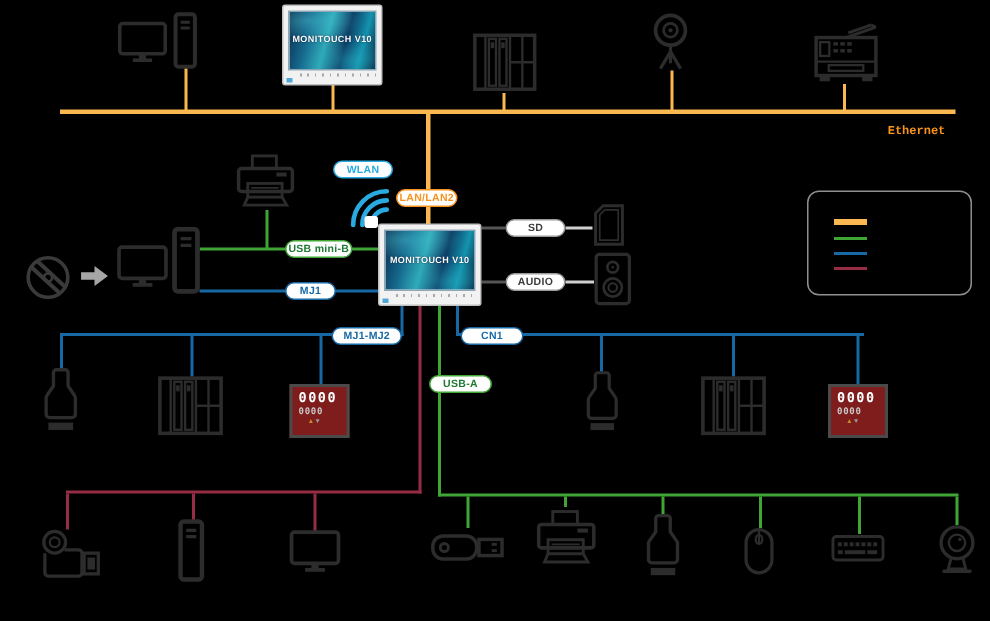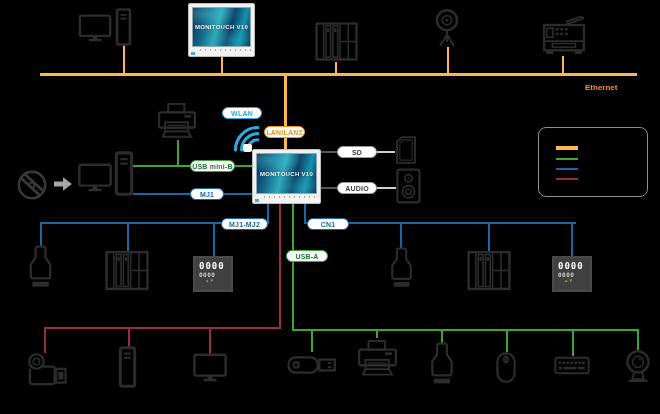--- a/index.html
+++ b/index.html
@@ -9,37 +9,37 @@
   .ic{position:absolute;z-index:2;color:#2C2C2C;}
   .ic.bright{color:#3A3A3A;}
   .pill{position:absolute;z-index:3;background:#FFF;border-radius:7px;box-sizing:border-box;
         display:flex;align-items:center;justify-content:center;
         font-size:7px;font-weight:bold;letter-spacing:.2px;line-height:1;}
   .p-lblue{border:1.5px solid #29ABE2;color:#29ABE2;}
   .p-orange{border:1.5px solid #F7931E;color:#F7931E;}
   .p-green{border:1.5px solid #3FA535;color:#1E7A32;}
   .p-blue{border:1.5px solid #1769A5;color:#1769A5;}
   .p-gray{border:1.5px solid #9B9B9B;color:#3D3D3D;}
-  .eth-label{position:absolute;left:585px;top:83px;width:52px;text-align:left;
-             color:#F7931E;font-size:8px;font-weight:bold;z-index:3;}
+  .eth-label{position:absolute;left:585px;top:83px;width:52px;text-align:center;
+             color:#F7931E;font-size:8px;font-weight:bold;z-index:3;font-family:Liberation Mono, monospace;}
   .hmi{position:absolute;z-index:4;background:#F2F2F2;border:1px solid #BFBFBF;border-radius:2px;
        box-sizing:border-box;padding:3px 3px 2px 3px;}
   .hmi .screen{position:relative;width:100%;height:calc(100% - 7px);border:1px solid #8FA8B8;box-sizing:border-box;
        display:flex;align-items:center;justify-content:center;
        background:
          radial-gradient(120% 60% at 20% 15%, rgba(90,225,235,.35), transparent 55%),
          radial-gradient(110% 55% at 75% 85%, rgba(45,185,205,.35), transparent 55%),
          linear-gradient(105deg,#0A2C4C 0%,#15688C 24%,#2FA9B8 44%,#0D3E66 64%,#1493AE 82%,#072540 100%);}
   .hmi-title{color:#FFF;font-size:6px;font-weight:bold;letter-spacing:.3px;white-space:nowrap;
              text-shadow:0 0 1px #013;}
   .hmi .btnrow{height:2px;margin-top:2px;margin-left:8px;
        background:repeating-linear-gradient(90deg,#A9A9A9 0 1px,transparent 1px 5px);}
   .hmi .logo{position:absolute;left:2px;bottom:1px;width:4px;height:3px;background:#4FA8D8;}
   .wifi-box{position:absolute;left:243px;top:144px;width:9px;height:8px;background:#FFF;border-radius:2px;z-index:3;}
-  .ctrl{position:absolute;z-index:2;width:40px;height:36px;background:#404040;border:2px solid #4A4A4A;
+  .ctrl{position:absolute;z-index:2;width:40px;height:36px;background:#7f1d1d;border:2px solid #4A4A4A;
         box-sizing:border-box;padding:3px 17px 1px 4px;}
   .ctrl-main{color:#FFF;font:bold 9px "DejaVu Sans Mono",monospace;letter-spacing:1px;line-height:10px;}
   .ctrl-sub{color:#C9C9C9;font:bold 6px "DejaVu Sans Mono",monospace;text-align:right;line-height:7px;letter-spacing:.5px;}
   .ctrl-keys{text-align:right;font-size:4.5px;line-height:6px;color:#9A9A9A;}
   .ctrl-keys .up{color:#C08B2D;}
   .legend{position:absolute;left:538px;top:127px;width:110px;height:70px;z-index:2;
           border:1.5px solid #8F8F8F;border-radius:8px;box-sizing:border-box;}
   .legend .bar{position:absolute;left:17px;width:22px;}
 </style>
 </head>

